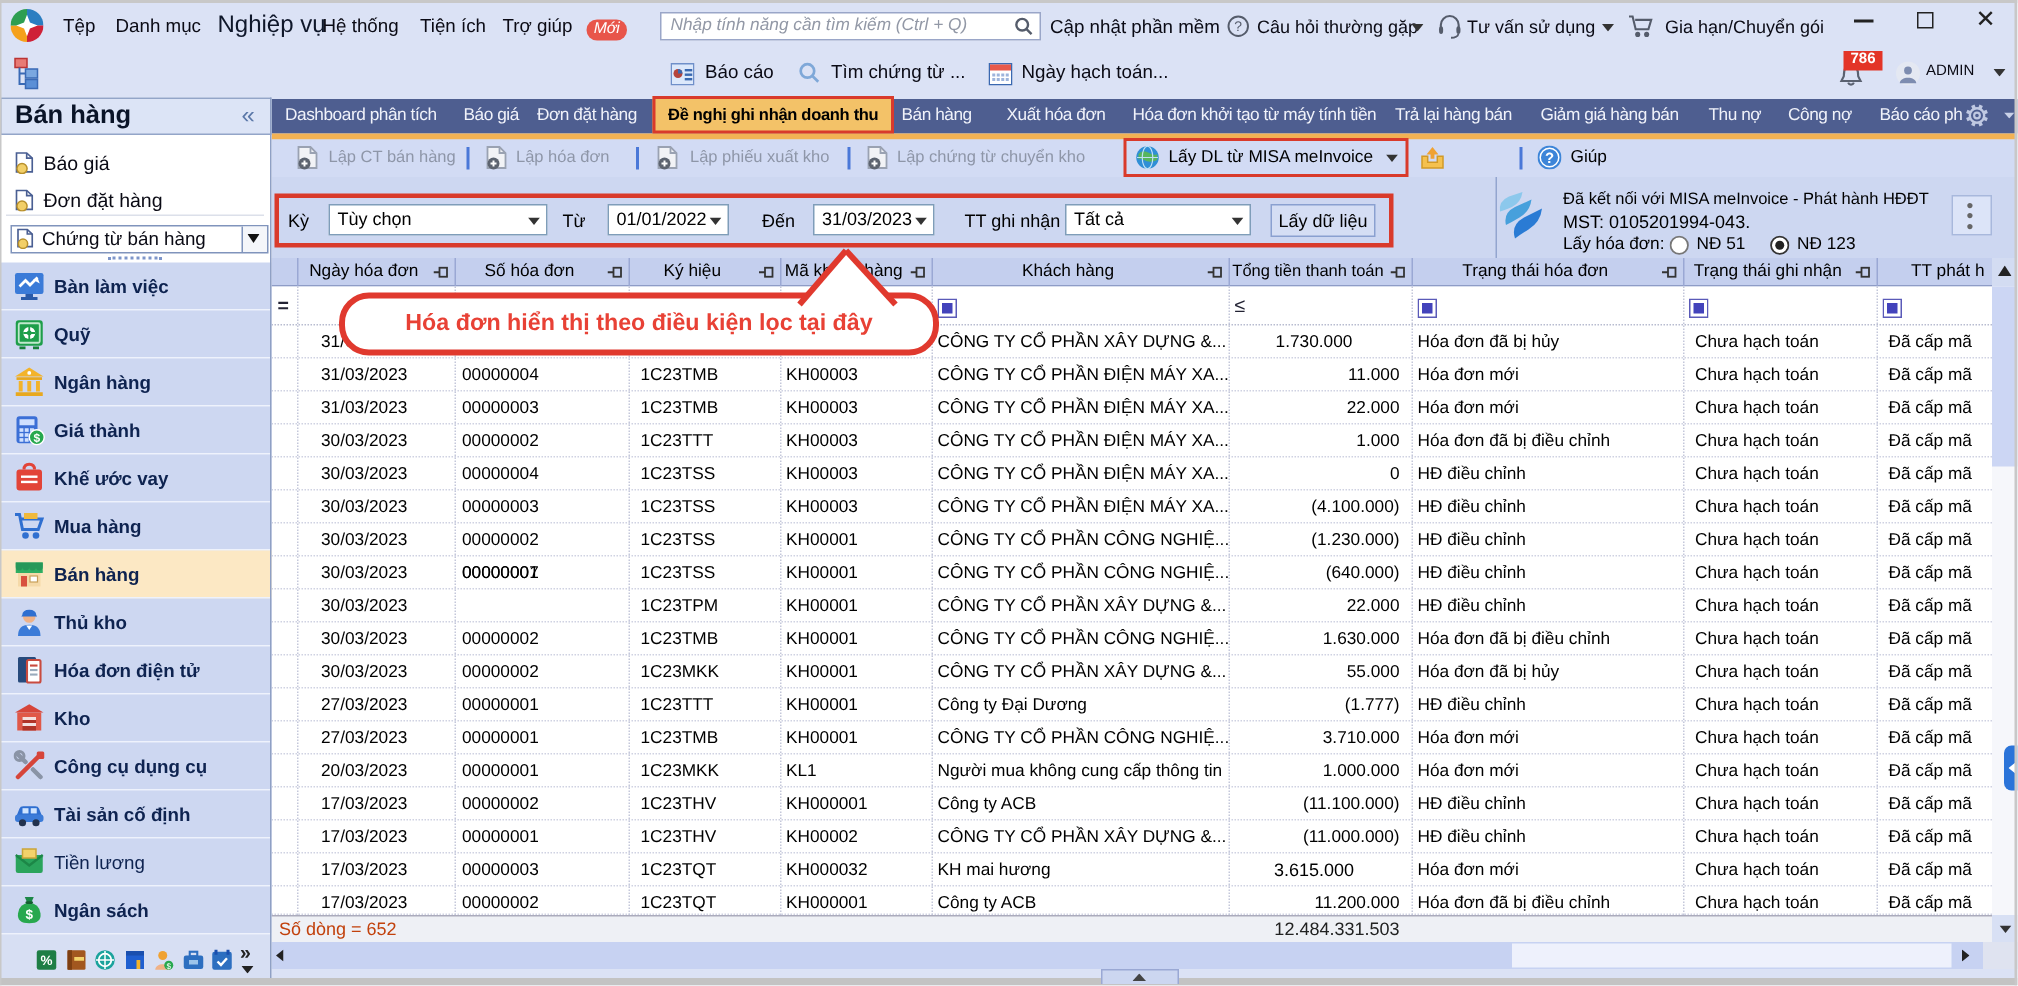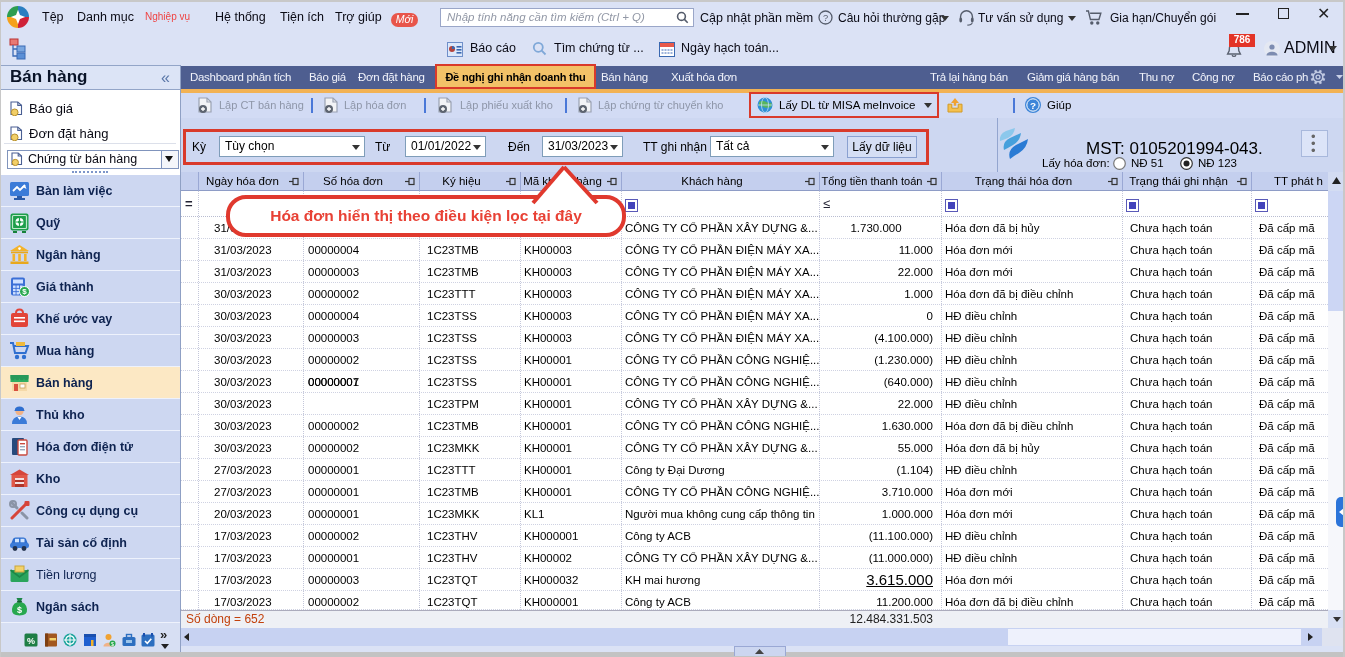--- a/index.html
+++ b/index.html
@@ -6,21 +6,21 @@
       <svg style="display:block" width="22" height="22" viewBox="0 0 22 22">
         <path d="M11.0 11.0 L11.0 0 A11.0 11.0 0 0 1 22 11.0 Z" fill="#2b7ec1"></path>
         <path d="M11.0 11.0 L22 11.0 A11.0 11.0 0 0 1 11.0 22 Z" fill="#cf2137"></path>
         <path d="M11.0 11.0 L11.0 22 A11.0 11.0 0 0 1 0 11.0 Z" fill="#f5a11c"></path>
         <path d="M11.0 11.0 L0 11.0 A11.0 11.0 0 0 1 11.0 0 Z" fill="#2e9e51"></path>
         <path d="M11.0 3.8499999999999996 L12.979999999999999 9.02 L18.15 11.0 L12.979999999999999 12.979999999999999 L11.0 18.15 L9.02 12.979999999999999 L3.8499999999999996 11.0 L9.02 9.02 Z" fill="#fff"></path>
       </svg>
     </div>
 <div style="position:absolute;left:42px;top:7px;height:20px;line-height:20px;font-size:12.5px;color:#0a0a14;white-space:nowrap;">Tệp</div>
 <div style="position:absolute;left:77px;top:7px;height:20px;line-height:20px;font-size:12.5px;color:#0a0a14;white-space:nowrap;">Danh mục</div>
-<div style="position:absolute;left:145px;top:7px;height:20px;line-height:20px;font-size:10px;color:#ef4444;white-space:nowrap;">Nghiệp vụ</div>
+<div style="position:absolute;left:145px;top:7px;height:20px;line-height:20px;font-size:16px;color:#0f172a;white-space:nowrap;">Nghiệp vụ</div>
 <div style="position:absolute;left:215px;top:7px;height:20px;line-height:20px;font-size:12.5px;color:#0a0a14;white-space:nowrap;">Hệ thống</div>
 <div style="position:absolute;left:280px;top:7px;height:20px;line-height:20px;font-size:12.5px;color:#0a0a14;white-space:nowrap;">Tiện ích</div>
 <div style="position:absolute;left:335px;top:7px;height:20px;line-height:20px;font-size:12.5px;color:#0a0a14;white-space:nowrap;">Trợ giúp</div>
 <div style="position:absolute;left:391px;top:13px;width:27px;height:14px;background:#e8554a;border-radius:8px;color:#fff;font-size:10.5px;font-style:italic;text-align:center;line-height:13px;">Mới</div>
 <div style="position:absolute;left:440px;top:8px;width:254px;height:19px;background:#fff;border:1px solid #9aa6c8;"></div>
 <div style="position:absolute;left:447px;top:8px;height:19px;line-height:19px;font-size:11.5px;color:#9298a6;white-space:nowrap;font-style:italic;">Nhập tính năng cần tìm kiếm (Ctrl + Q)</div>
 <div style="position:absolute;left:676px;top:11px;width:13px;height:13px;">
       <svg style="display:block" width="13" height="13" viewBox="0 0 13 13">
         <circle cx="5.46" cy="5.46" r="3.9" fill="none" stroke="#555c6b" stroke-width="1.6"></circle>
         <line x1="8.19" y1="8.19" x2="11.700000000000001" y2="11.700000000000001" stroke="#555c6b" stroke-width="1.6"></line>
@@ -114,33 +114,34 @@
       </svg>
     </div>
 <div style="position:absolute;left:1229px;top:34px;width:26px;height:13px;background:#e33427;color:#fff;font-size:10px;font-weight:bold;text-align:center;line-height:12px;">786</div>
 <div style="position:absolute;left:1264px;top:41px;width:16px;height:16px;">
       <svg style="display:block" width="16" height="16" viewBox="0 0 16 16">
         <circle cx="8" cy="8" r="8" fill="#e4e8f2"></circle>
         <circle cx="8" cy="6" r="2.6" fill="#7d8cb0"></circle>
         <path d="M2.5 14.5 C2.5 9.5 13.5 9.5 13.5 14.5 Z" fill="#7d8cb0"></path>
       </svg>
     </div>
-<div style="position:absolute;left:1284px;top:38px;height:20px;line-height:20px;font-size:16px;color:#0a0a14;white-space:nowrap;">ADMIN</div>
+<div style="position:absolute;left:1284px;top:38px;height:20px;line-height:20px;font-size:10px;color:#0a0a14;white-space:nowrap;">ADMIN</div>
 <div style="position:absolute;left:1329px;top:46px;width:8px;height:5px;">
       <svg style="display:block" width="8" height="5" viewBox="0 0 8 5">
         <polygon points="0,0 8,0 4.0,5" fill="#333"></polygon>
       </svg>
     </div>
 <div style="position:absolute;left:181px;top:66px;width:1164px;height:23px;background:#4e5e90;"></div>
 <div style="position:absolute;left:181px;top:89px;width:1164px;height:4px;background:#f2b254;"></div>
 <div style="position:absolute;left:190px;top:66px;height:23px;line-height:23px;font-size:11.5px;color:#f0f2fa;white-space:nowrap;letter-spacing:-0.3px;">Dashboard phân tích</div>
 <div style="position:absolute;left:309px;top:66px;height:23px;line-height:23px;font-size:11.5px;color:#f0f2fa;white-space:nowrap;letter-spacing:-0.3px;">Báo giá</div>
 <div style="position:absolute;left:358px;top:66px;height:23px;line-height:23px;font-size:11.5px;color:#f0f2fa;white-space:nowrap;letter-spacing:-0.3px;">Đơn đặt hàng</div>
 <div style="position:absolute;left:601px;top:66px;height:23px;line-height:23px;font-size:11.5px;color:#f0f2fa;white-space:nowrap;letter-spacing:-0.3px;">Bán hàng</div>
 <div style="position:absolute;left:671px;top:66px;height:23px;line-height:23px;font-size:11.5px;color:#f0f2fa;white-space:nowrap;letter-spacing:-0.3px;">Xuất hóa đơn</div>
+<div style="position:absolute;left:755px;top:66px;height:23px;line-height:23px;font-size:11.5px;color:#f0f2fa;white-space:nowrap;letter-spacing:-0.3px;">Hóa đơn khởi tạo từ máy tính tiền</div>
 <div style="position:absolute;left:930px;top:66px;height:23px;line-height:23px;font-size:11.5px;color:#f0f2fa;white-space:nowrap;letter-spacing:-0.3px;">Trả lại hàng bán</div>
 <div style="position:absolute;left:1027px;top:66px;height:23px;line-height:23px;font-size:11.5px;color:#f0f2fa;white-space:nowrap;letter-spacing:-0.3px;">Giảm giá hàng bán</div>
 <div style="position:absolute;left:1139px;top:66px;height:23px;line-height:23px;font-size:11.5px;color:#f0f2fa;white-space:nowrap;letter-spacing:-0.3px;">Thu nợ</div>
 <div style="position:absolute;left:1192px;top:66px;height:23px;line-height:23px;font-size:11.5px;color:#f0f2fa;white-space:nowrap;letter-spacing:-0.3px;">Công nợ</div>
 <div style="position:absolute;left:1253px;top:66px;height:23px;line-height:23px;font-size:11.5px;color:#f0f2fa;white-space:nowrap;letter-spacing:-0.3px;">Báo cáo ph</div>
 <div style="position:absolute;left:1310px;top:69px;width:16px;height:16px;">
       <svg style="display:block" width="16" height="16" viewBox="0 0 16 16">
         <line x1="12.4" y1="9.8" x2="14.8" y2="10.8" stroke="#c0c9e2" stroke-width="2.4"></line>
         <line x1="9.8" y1="12.4" x2="10.8" y2="14.8" stroke="#c0c9e2" stroke-width="2.4"></line>
         <line x1="6.2" y1="12.4" x2="5.2" y2="14.8" stroke="#c0c9e2" stroke-width="2.4"></line>
@@ -267,21 +268,22 @@
     </div>
 <div style="position:absolute;left:847px;top:136px;width:70px;height:22px;background:#d5def4;border:1px solid #8aa0d0;text-align:center;line-height:20px;font-size:12px;color:#000;">Lấy dữ liệu</div>
 <div style="position:absolute;left:997px;top:118px;width:1px;height:54px;background:#93a5cf;"></div>
 <div style="position:absolute;left:998px;top:128px;width:34px;height:32px;">
       <svg style="display:block" width="34" height="32" viewBox="0 0 34 32">
         <path d="M2 13 Q1 6 8 3 L17 0 Q16 7 10 10 Q5 12 2 13 Z" fill="#8cc8ec"></path>
         <path d="M6 22 Q4 14 12 10 L23 5 Q22 13 15 17 Q10 20 6 22 Z" fill="#47a0dc"></path>
         <path d="M12 31 Q9 22 18 17 L30 11 Q29 20 21 25 Q16 28 12 31 Z" fill="#2a7bd4"></path>
       </svg>
     </div>
-<div style="position:absolute;left:1042px;top:141px;height:15px;line-height:15px;font-size:17px;color:#000;white-space:nowrap;margin-left:44px;">MST: 0105201994-043.</div>
+<div style="position:absolute;left:1042px;top:126px;height:15px;line-height:15px;font-size:11px;color:#000;white-space:nowrap;">Đã kết nối với MISA meInvoice - Phát hành HĐĐT</div>
+<div style="position:absolute;left:1042px;top:141px;height:15px;line-height:15px;font-size:12px;color:#000;white-space:nowrap;">MST: 0105201994-043.</div>
 <div style="position:absolute;left:1042px;top:156px;height:15px;line-height:15px;font-size:11.5px;color:#000;white-space:nowrap;">Lấy hóa đơn:</div>
 <div style="position:absolute;left:1113px;top:157px;width:13px;height:13px;">
       <svg style="display:block" width="13" height="13" viewBox="0 0 13 13">
         <circle cx="6.5" cy="6.5" r="5.8" fill="#fff" stroke="#777" stroke-width="1.2"></circle>
       </svg>
     </div>
 <div style="position:absolute;left:1131px;top:156px;height:15px;line-height:15px;font-size:11.5px;color:#000;white-space:nowrap;">NĐ 51</div>
 <div style="position:absolute;left:1180px;top:157px;width:13px;height:13px;">
       <svg style="display:block" width="13" height="13" viewBox="0 0 13 13">
         <circle cx="6.5" cy="6.5" r="5.8" fill="#fff" stroke="#333" stroke-width="1.2"></circle>
@@ -495,21 +497,21 @@
 <div style="position:absolute;left:819px;top:437px;height:22px;line-height:22px;font-size:11.5px;color:#000;white-space:nowrap;width:114px;text-align:right;">55.000</div>
 <div style="position:absolute;left:945px;top:437px;height:22px;line-height:22px;font-size:11.5px;color:#000;white-space:nowrap;">Hóa đơn đã bị hủy</div>
 <div style="position:absolute;left:1130px;top:437px;height:22px;line-height:22px;font-size:11.5px;color:#000;white-space:nowrap;">Chưa hạch toán</div>
 <div style="position:absolute;left:1259px;top:437px;height:22px;line-height:22px;font-size:11.5px;color:#000;white-space:nowrap;">Đã cấp mã</div>
 <div style="position:absolute;left:179px;top:459px;width:1149px;height:22px;border-bottom:1px dotted #cfd2e2;"></div>
 <div style="position:absolute;left:214px;top:459px;height:22px;line-height:22px;font-size:11.5px;color:#000;white-space:nowrap;">27/03/2023</div>
 <div style="position:absolute;left:308px;top:459px;height:22px;line-height:22px;font-size:11.5px;color:#000;white-space:nowrap;">00000001</div>
 <div style="position:absolute;left:427px;top:459px;height:22px;line-height:22px;font-size:11.5px;color:#000;white-space:nowrap;">1C23TTT</div>
 <div style="position:absolute;left:524px;top:459px;height:22px;line-height:22px;font-size:11.5px;color:#000;white-space:nowrap;">KH00001</div>
 <div style="position:absolute;left:625px;top:459px;height:22px;line-height:22px;font-size:11.5px;color:#000;white-space:nowrap;">Công ty Đại Dương</div>
-<div style="position:absolute;left:819px;top:459px;height:22px;line-height:22px;font-size:11.5px;color:#000;white-space:nowrap;width:114px;text-align:right;">(1.104)</div>
+<div style="position:absolute;left:819px;top:459px;height:22px;line-height:22px;font-size:11.5px;color:#000;white-space:nowrap;width:114px;text-align:right;">(1.777)</div>
 <div style="position:absolute;left:945px;top:459px;height:22px;line-height:22px;font-size:11.5px;color:#000;white-space:nowrap;">HĐ điều chỉnh</div>
 <div style="position:absolute;left:1130px;top:459px;height:22px;line-height:22px;font-size:11.5px;color:#000;white-space:nowrap;">Chưa hạch toán</div>
 <div style="position:absolute;left:1259px;top:459px;height:22px;line-height:22px;font-size:11.5px;color:#000;white-space:nowrap;">Đã cấp mã</div>
 <div style="position:absolute;left:179px;top:481px;width:1149px;height:22px;border-bottom:1px dotted #cfd2e2;"></div>
 <div style="position:absolute;left:214px;top:481px;height:22px;line-height:22px;font-size:11.5px;color:#000;white-space:nowrap;">27/03/2023</div>
 <div style="position:absolute;left:308px;top:481px;height:22px;line-height:22px;font-size:11.5px;color:#000;white-space:nowrap;">00000001</div>
 <div style="position:absolute;left:427px;top:481px;height:22px;line-height:22px;font-size:11.5px;color:#000;white-space:nowrap;">1C23TMB</div>
 <div style="position:absolute;left:524px;top:481px;height:22px;line-height:22px;font-size:11.5px;color:#000;white-space:nowrap;">KH00001</div>
 <div style="position:absolute;left:625px;top:481px;height:22px;line-height:22px;font-size:11.5px;color:#000;white-space:nowrap;">CÔNG TY CỔ PHẦN CÔNG NGHIỆ...</div>
 <div style="position:absolute;left:819px;top:481px;height:22px;line-height:22px;font-size:11.5px;color:#000;white-space:nowrap;width:114px;text-align:right;">3.710.000</div>
@@ -545,21 +547,21 @@
 <div style="position:absolute;left:819px;top:547px;height:22px;line-height:22px;font-size:11.5px;color:#000;white-space:nowrap;width:114px;text-align:right;">(11.000.000)</div>
 <div style="position:absolute;left:945px;top:547px;height:22px;line-height:22px;font-size:11.5px;color:#000;white-space:nowrap;">HĐ điều chỉnh</div>
 <div style="position:absolute;left:1130px;top:547px;height:22px;line-height:22px;font-size:11.5px;color:#000;white-space:nowrap;">Chưa hạch toán</div>
 <div style="position:absolute;left:1259px;top:547px;height:22px;line-height:22px;font-size:11.5px;color:#000;white-space:nowrap;">Đã cấp mã</div>
 <div style="position:absolute;left:179px;top:569px;width:1149px;height:22px;border-bottom:1px dotted #cfd2e2;"></div>
 <div style="position:absolute;left:214px;top:569px;height:22px;line-height:22px;font-size:11.5px;color:#000;white-space:nowrap;">17/03/2023</div>
 <div style="position:absolute;left:308px;top:569px;height:22px;line-height:22px;font-size:11.5px;color:#000;white-space:nowrap;">00000003</div>
 <div style="position:absolute;left:427px;top:569px;height:22px;line-height:22px;font-size:11.5px;color:#000;white-space:nowrap;">1C23TQT</div>
 <div style="position:absolute;left:524px;top:569px;height:22px;line-height:22px;font-size:11.5px;color:#000;white-space:nowrap;text-align:center;">KH000032</div>
 <div style="position:absolute;left:625px;top:569px;height:22px;line-height:22px;font-size:11.5px;color:#000;white-space:nowrap;">KH mai hương</div>
-<div style="position:absolute;left:819px;top:569px;height:22px;line-height:22px;font-size:15px;color:#000;white-space:nowrap;width:114px;text-align:right;text-decoration:underline;">3.615.000</div>
+<div style="position:absolute;left:819px;top:569px;height:22px;line-height:22px;font-size:12px;color:#000;white-space:nowrap;width:114px;text-align:center;">3.615.000</div>
 <div style="position:absolute;left:945px;top:569px;height:22px;line-height:22px;font-size:11.5px;color:#000;white-space:nowrap;">Hóa đơn mới</div>
 <div style="position:absolute;left:1130px;top:569px;height:22px;line-height:22px;font-size:11.5px;color:#000;white-space:nowrap;">Chưa hạch toán</div>
 <div style="position:absolute;left:1259px;top:569px;height:22px;line-height:22px;font-size:11.5px;color:#000;white-space:nowrap;">Đã cấp mã</div>
 <div style="position:absolute;left:179px;top:591px;width:1149px;height:19px;border-bottom:1px dotted #cfd2e2;"></div>
 <div style="position:absolute;left:214px;top:591px;height:22px;line-height:22px;font-size:11.5px;color:#000;white-space:nowrap;">17/03/2023</div>
 <div style="position:absolute;left:308px;top:591px;height:22px;line-height:22px;font-size:11.5px;color:#000;white-space:nowrap;">00000002</div>
 <div style="position:absolute;left:427px;top:591px;height:22px;line-height:22px;font-size:11.5px;color:#000;white-space:nowrap;">1C23TQT</div>
 <div style="position:absolute;left:524px;top:591px;height:22px;line-height:22px;font-size:11.5px;color:#000;white-space:nowrap;">KH000001</div>
 <div style="position:absolute;left:625px;top:591px;height:22px;line-height:22px;font-size:11.5px;color:#000;white-space:nowrap;">Công ty ACB</div>
 <div style="position:absolute;left:819px;top:591px;height:22px;line-height:22px;font-size:11.5px;color:#000;white-space:nowrap;width:114px;text-align:right;">11.200.000</div>

